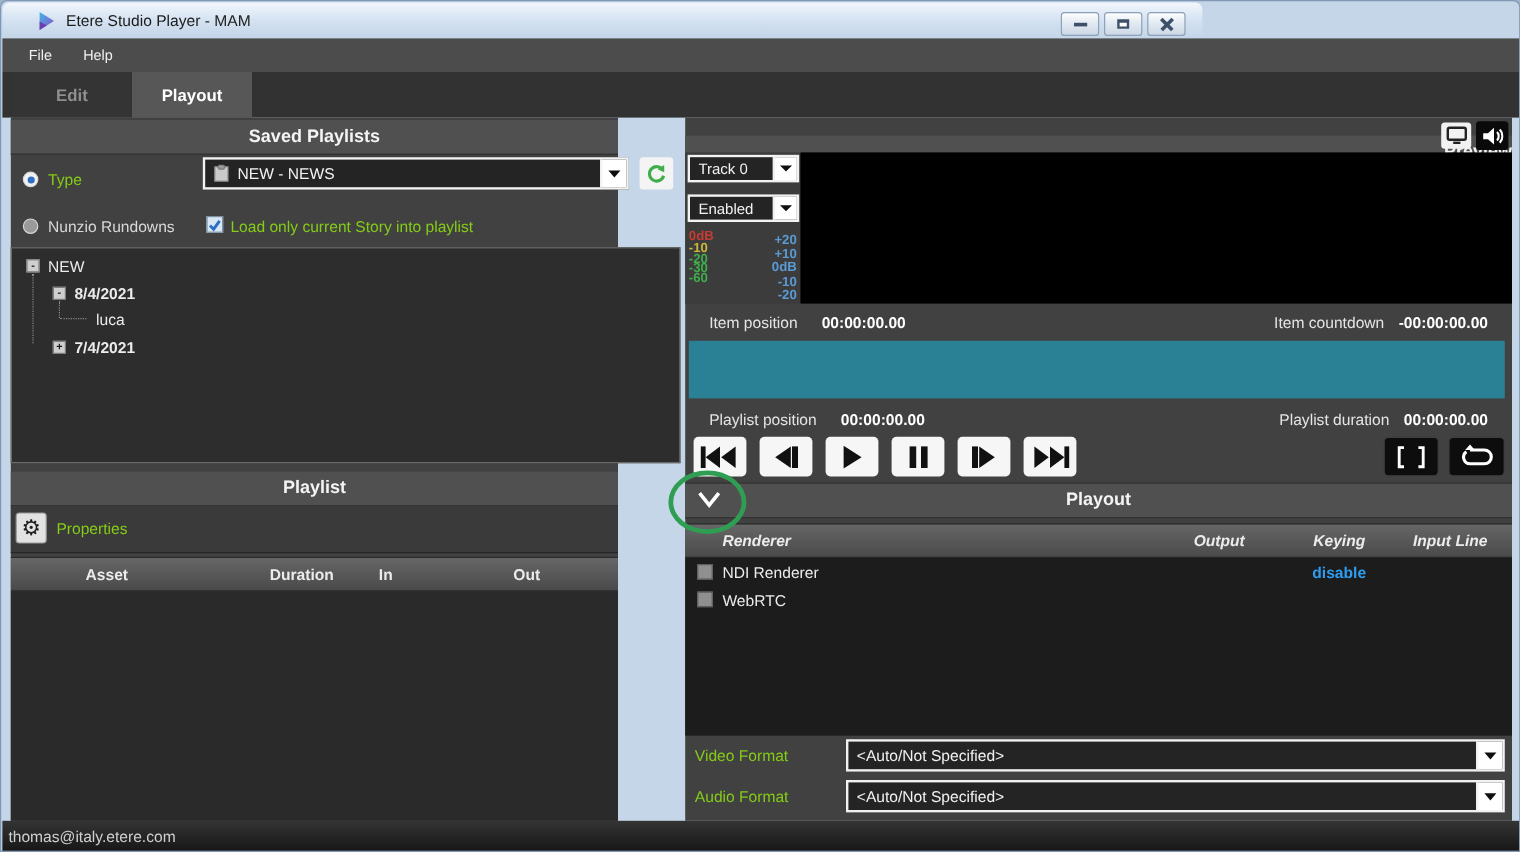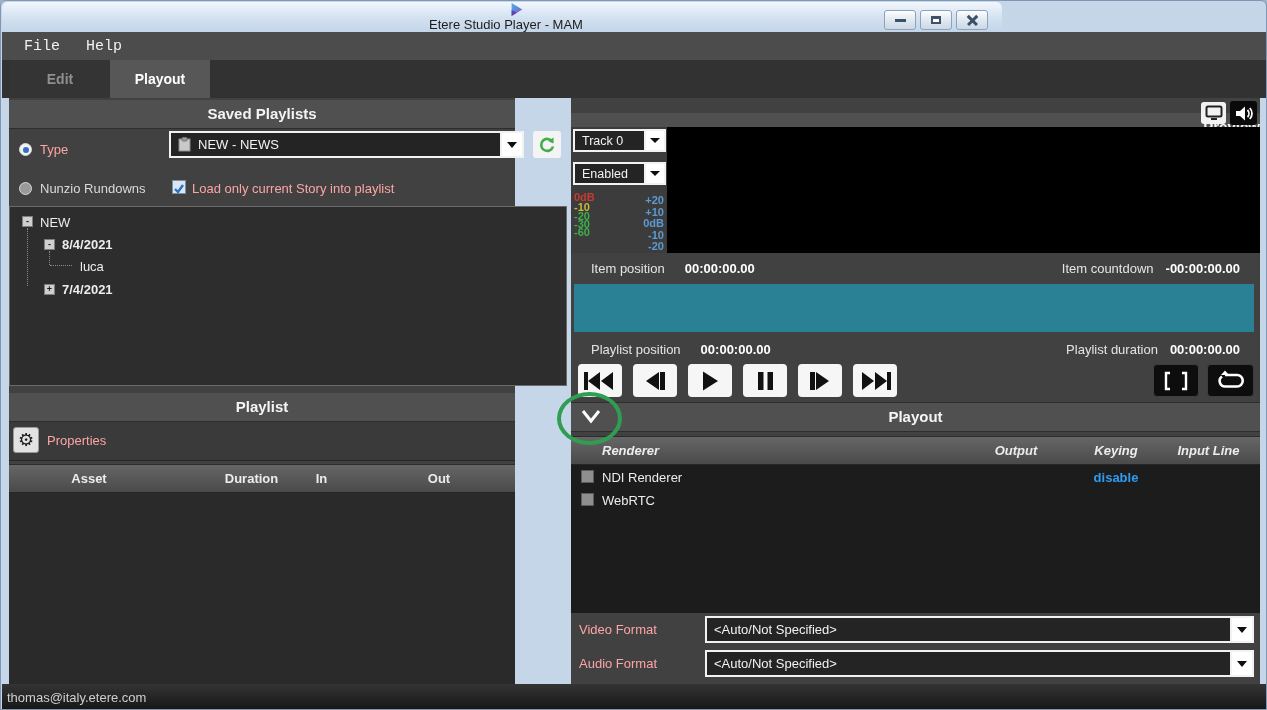--- a/index.html
+++ b/index.html
@@ -1,51 +1,51 @@
 <!DOCTYPE html>
 <html><head>
 <meta charset="utf-8">
 <style>
   html,body{margin:0;padding:0;background:#9db4cc;font-family:"Liberation Sans","DejaVu Sans",sans-serif;}
   #app{position:relative;width:1267px;height:710px;background:#c6d6e9;border:1px solid #7f97b2;
        border-radius:6px 6px 0 0;overflow:hidden;box-sizing:border-box;}
   
   .titlebar{position:absolute;left:1px;top:1px;width:1000px;height:30px;
     background:linear-gradient(#f2f7fc,#d4e2f1 50%,#c3d5e8);border-radius:6px 6px 0 0;
-    display:flex;align-items:center;flex-direction:column;}
+    display:flex;align-items:center;}
   .apptitle{font-size:13px;color:#1c1c1c;margin-left:8px;}
   .appicon{margin-left:28px;width:17px;height:17px;}
   .winbtns{position:absolute;right:14px;top:8px;display:flex;gap:4px;}
   .wbtn{width:30px;height:18px;border:1px solid #8da2b8;border-radius:3px;
     background:linear-gradient(#fdfefe,#e3eaf2 45%,#ccd8e5);display:flex;align-items:center;justify-content:center;cursor:pointer;position:relative;}
   .g-min{width:11px;height:3px;background:#3c5069;}
   .g-max{width:10px;height:8px;border:2px solid #3c5069;border-top-width:3px;box-sizing:border-box;background:#fff;}
   .g-x{position:absolute;width:13px;height:2.5px;background:#3c5069;}
   .g-x.a{transform:rotate(45deg);} .g-x.b{transform:rotate(-45deg);}
   
   .menubar{position:absolute;left:1px;top:31px;width:1264px;height:28px;background:#4c4c4c;
     display:flex;align-items:center;padding-left:22px;gap:26px;box-sizing:border-box;}
-  .menubar span{font-size:15px;color:#f1f1f1;cursor:pointer;font-family:Liberation Mono, monospace;}
+  .menubar span{font-size:12px;color:#f1f1f1;cursor:pointer;}
   .tabstrip{position:absolute;left:1px;top:59px;width:1264px;height:38px;background:#323232;}
   .tab{position:absolute;top:0;height:38px;width:100px;line-height:38px;text-align:center;
     font-size:14px;font-weight:bold;cursor:pointer;}
   .tab.inactive{left:8px;color:#8f8f8f;background:#343434;}
   .tab.active{left:108px;color:#ffffff;background:#575757;}
   
   .panel{position:absolute;top:97px;height:586px;background:#414141;}
   .panel.left{left:8px;width:506px;}
   .panel.right{left:570px;width:689px;}
   .sechead{position:absolute;left:0;width:100%;height:28px;background:#505050;
     text-align:center;line-height:28px;font-size:15px;font-weight:bold;color:#f4f4f4;
     border-bottom:1px solid #2e2e2e;}
   
   .radio{position:absolute;width:13px;height:13px;border-radius:50%;background:#9a9a9a;border:1px solid #d7d7d7;box-sizing:border-box;cursor:pointer;}
   .radio.sel{background:#f2f2f2;}
   .radio.sel::after{content:'';position:absolute;left:2.5px;top:2.5px;width:6px;height:6px;border-radius:50%;background:#2f6fc4;}
-  .lbl{position:absolute;font-size:13px;color:#fca5a5;white-space:nowrap;}
+  .lbl{position:absolute;font-size:13px;color:#84cc16;white-space:nowrap;}
   .combo{position:absolute;display:flex;align-items:center;background:#242424;border:2px solid #f2f2f2;box-sizing:border-box;cursor:pointer;}
   .combo .ctext{font-size:13px;color:#f2f2f2;margin-left:7px;white-space:nowrap;overflow:hidden;}
   .combo .arrowbox{margin-left:auto;align-self:stretch;width:20px;background:#ffffff;
     display:flex;align-items:center;justify-content:center;border-left:2px solid #f2f2f2;}
   .tri{width:0;height:0;border-left:5px solid transparent;border-right:5px solid transparent;border-top:6px solid #0e0e0e;}
   .checkbox{position:absolute;width:14px;height:14px;background:#d9e6f3;border:1px solid #78909f;box-sizing:border-box;cursor:pointer;}
   .cbempty{position:absolute;width:13px;height:13px;background:#8f8f8f;border:1px solid #5c5c5c;box-sizing:border-box;cursor:pointer;}
   
   .tree{position:absolute;left:0;top:108px;width:558px;height:180px;background:#2d2d2d;border:1px solid #6a6a6a;box-sizing:border-box;}
   .titem{position:absolute;font-size:13px;color:#ececec;cursor:pointer;white-space:nowrap;}

